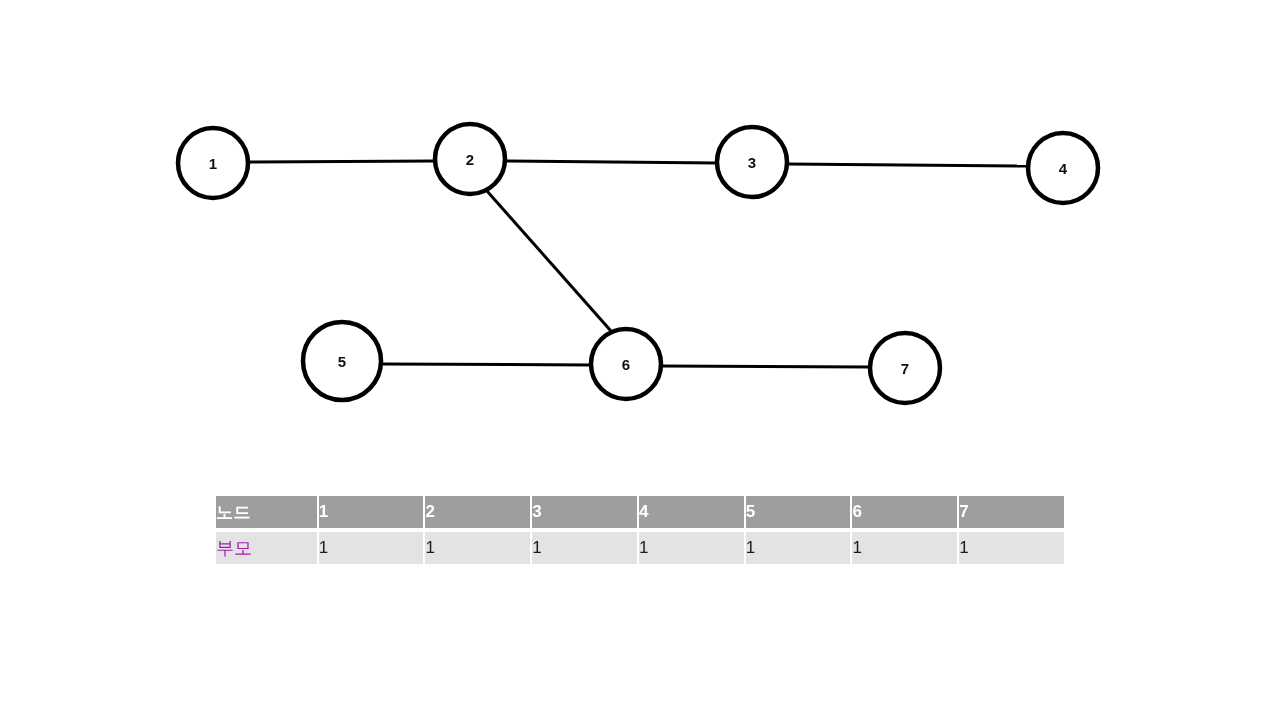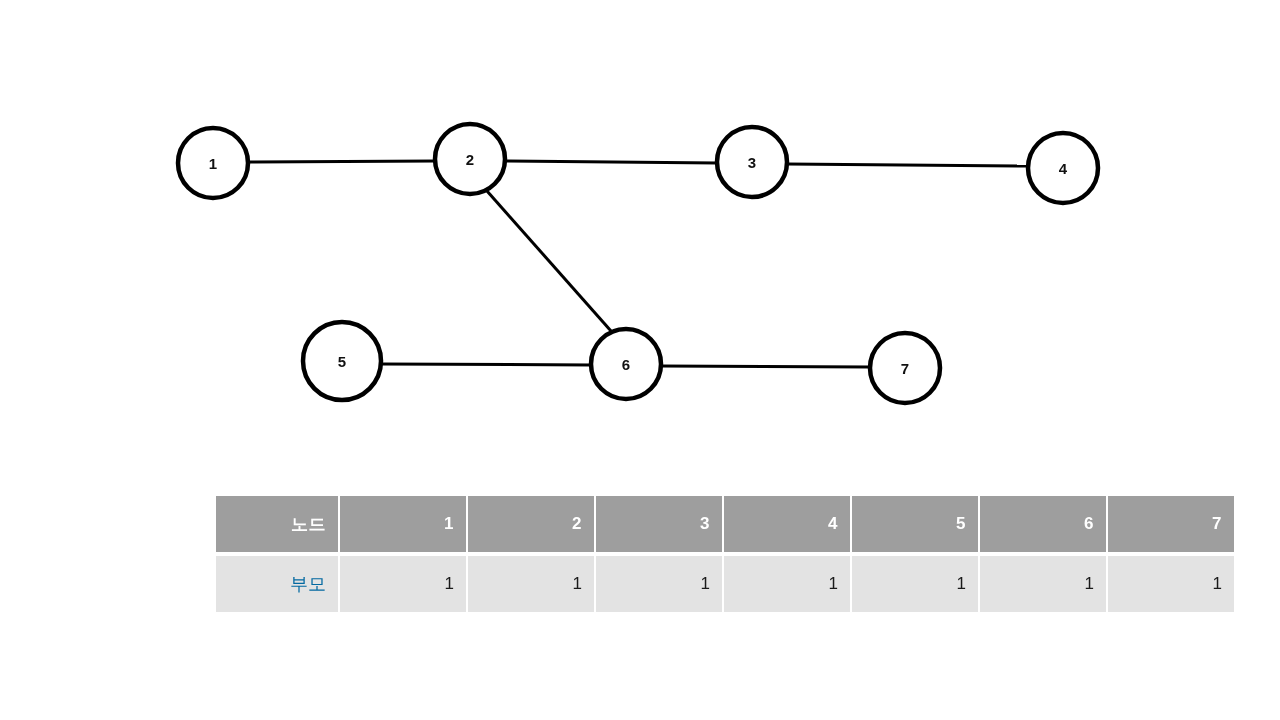--- a/index.html
+++ b/index.html
@@ -57,24 +57,24 @@
     position: absolute;
     left: 214px;
     top: 492px;
     width: 852px;
     border-collapse: separate;
     border-spacing: 2px 4px;
     table-layout: fixed;
   }
   #parent-table th,
   #parent-table td {
-    padding: 12px;
+    padding: 0;
     margin: 0;
     height: 32px;
-    text-align: right;
+    text-align: left;
     vertical-align: middle;
     font-size: 17px;
   }
   #parent-table th {
     background: #9e9e9e;
     color: #ffffff;
     font-weight: bold;
     letter-spacing: 0.5px;
   }
   #parent-table td {
@@ -85,21 +85,21 @@
   #parent-table th.row-head-cell,
   #parent-table td.row-head-cell {
     width: 98px;
   }
   #parent-table th.num-col,
   #parent-table td.num-col {
     width: 102px;
   }
   #parent-table td.row-label {
     font-size: 18px;
-    color: #0369a1;
+    color: #a21caf;
   }
 </style>
 </head>
 <body>
 
 <div id="canvas-root">
 
   <svg id="graph-svg" viewBox="0 0 1280 470" xmlns="http://www.w3.org/2000/svg">
     <g id="edges-layer">
         <line x1="248" y1="162" x2="435" y2="161" class="graph-edge" stroke="#000000"></line>

